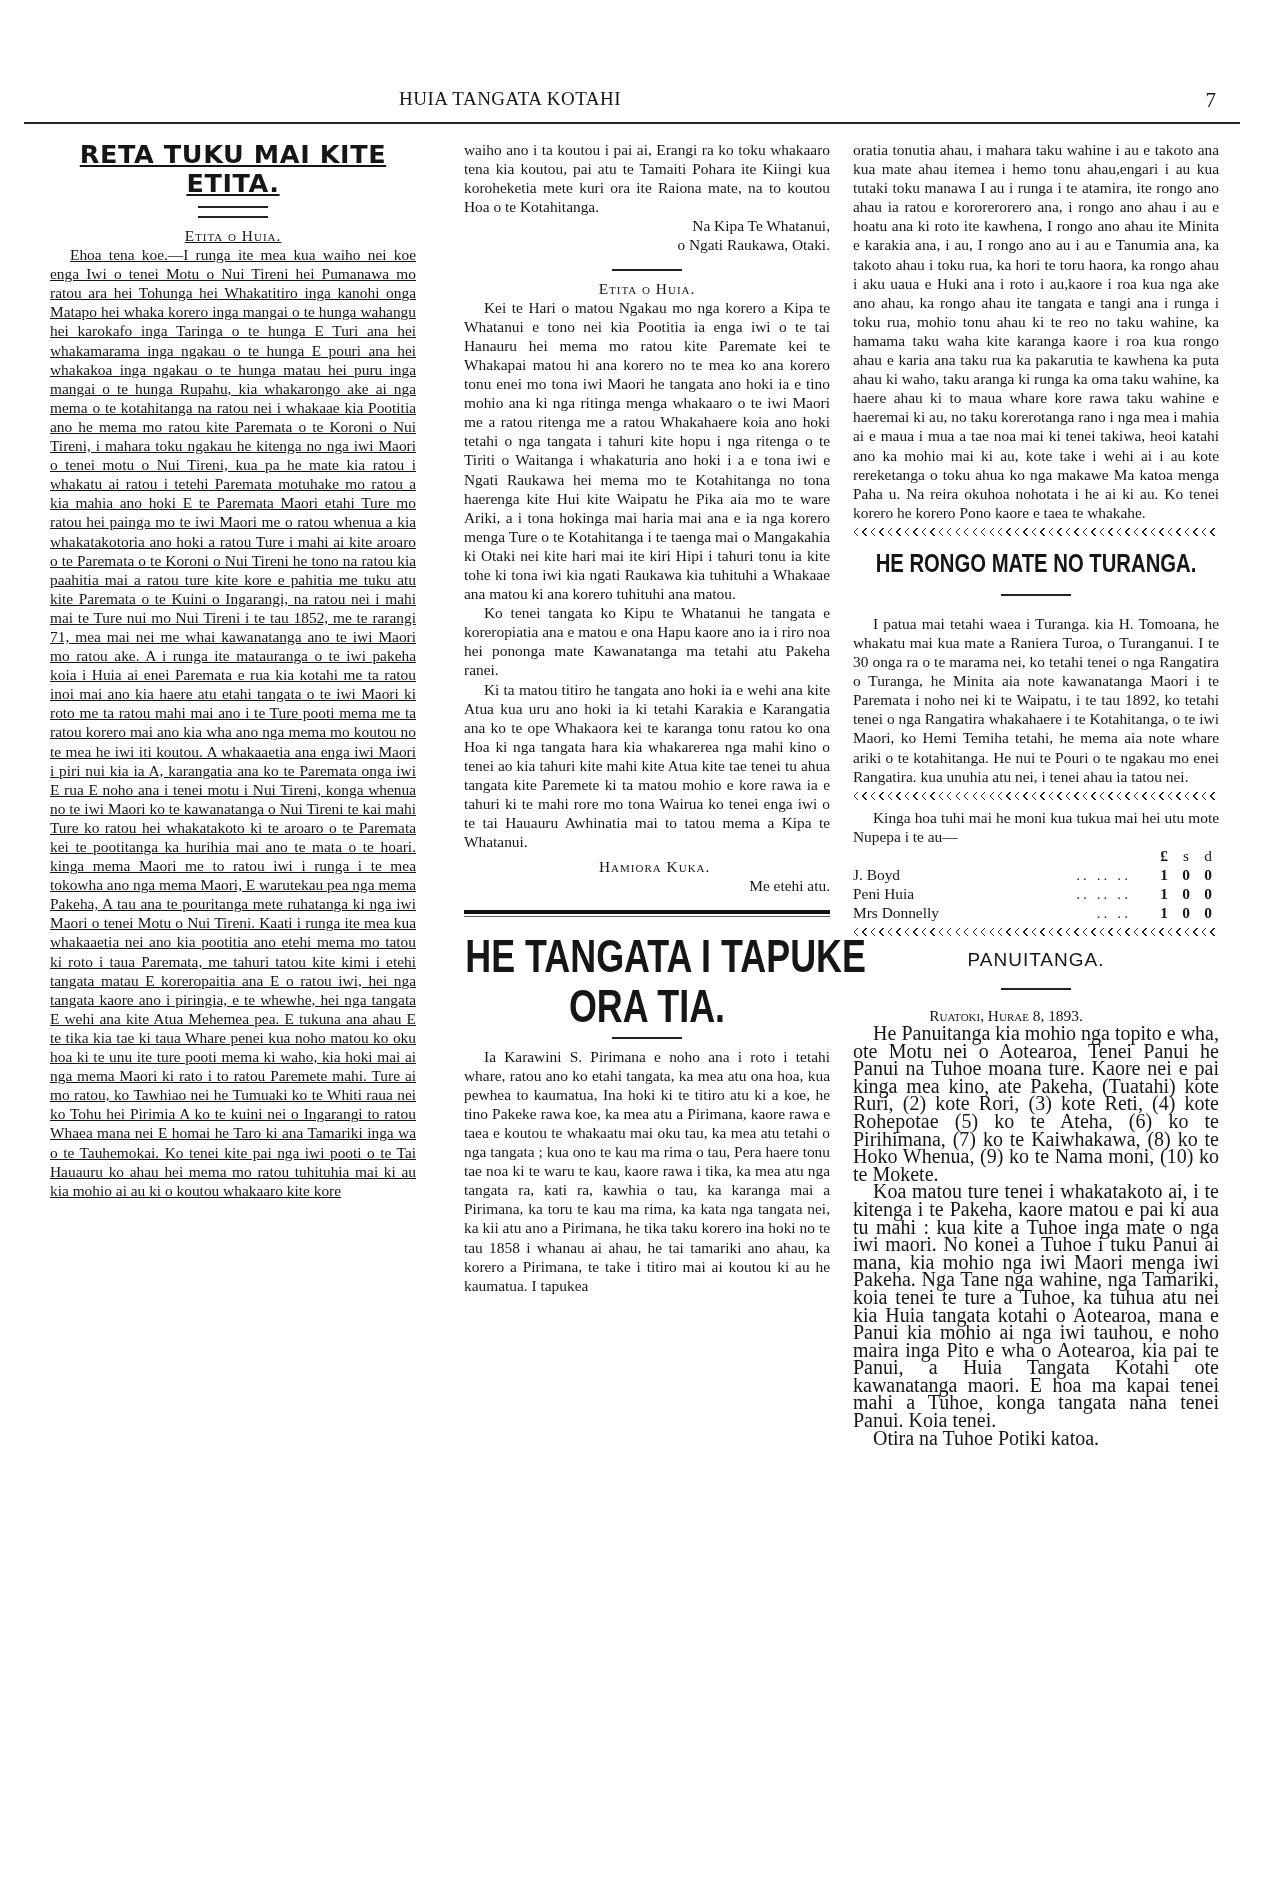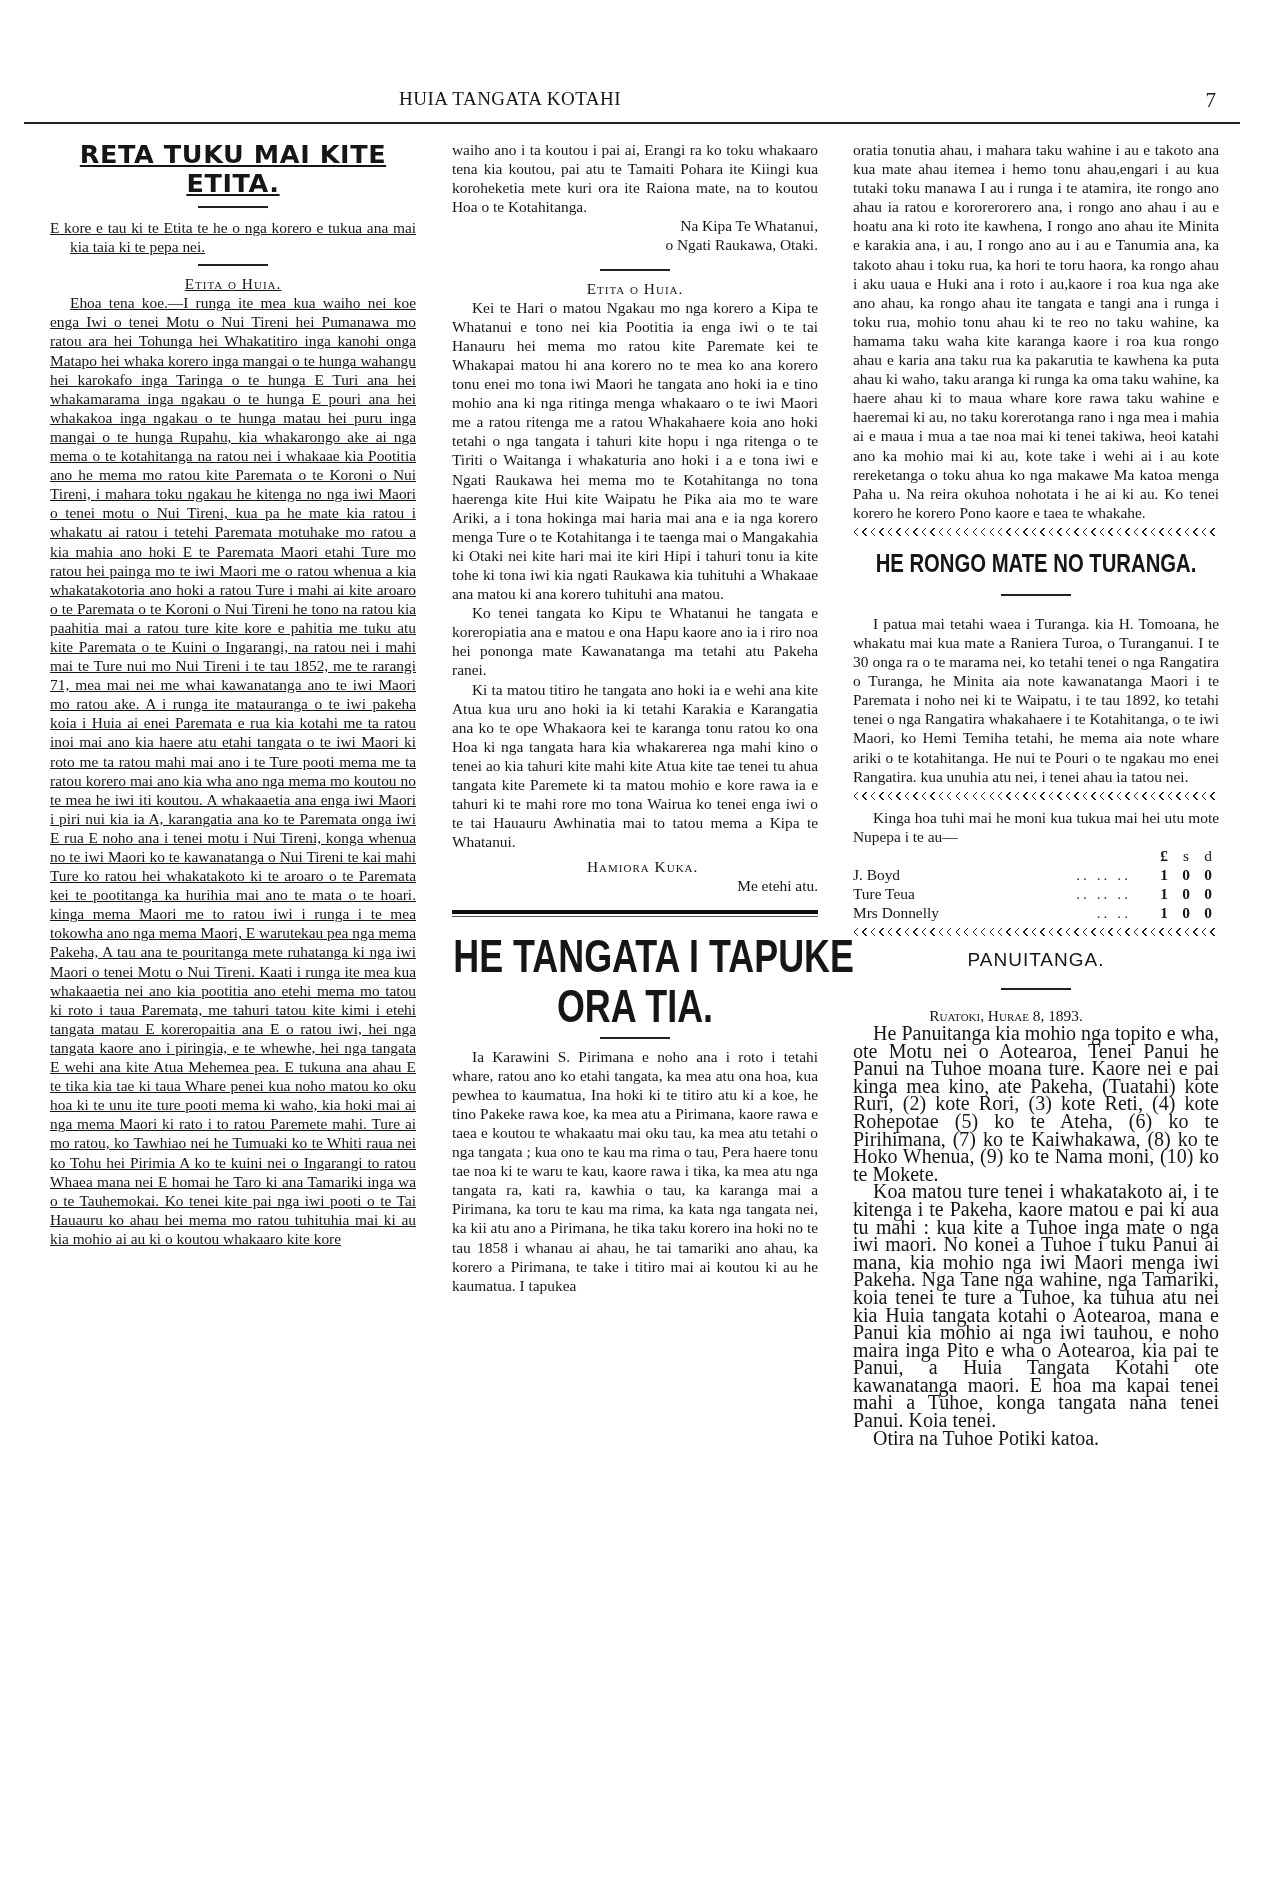--- a/index.html
+++ b/index.html
@@ -8,21 +8,21 @@
   .running-head { position: absolute; top: 88px; left: 0; width: 1280px; height: 30px; }
   .running-title { position: absolute; left: 0; width: 1020px; text-align: center; top: 0;
                    font-family: "Liberation Serif", serif; font-size: 19px; letter-spacing: 0.5px; }
   .page-num { position: absolute; right: 64px; top: 0; font-family: "Liberation Serif", serif; font-size: 21px; }
   .head-rule { position: absolute; top: 122px; left: 24px; width: 1216px; height: 0;
                border-top: 2px solid #222; }
   .col { position: absolute; top: 140px; width: 366px;
          font-family: "Liberation Serif", serif; font-size: 15.4px; line-height: 19.1px;
          text-align: justify; }
   .col1 { left: 50px; text-decoration: underline; }
-  .col2 { left: 452px; }
+  .col2 { left: 464px; }
   .col3 { left: 853px; }
   p { margin: 0; text-indent: 20px; }
   p.noindent { text-indent: 0; }
   .hanging { text-indent: -20px; padding-left: 20px; margin-top: 10px; }
   .headline-serif { font-family: "DejaVu Sans", sans-serif; font-weight: 900; font-size: 25.5px;
                     line-height: 29px; text-align: center; letter-spacing: 0.6px; }
   .headline-condensed { font-family: "Liberation Sans", sans-serif; font-weight: 700;
                         text-align: center; transform: scaleX(0.78); transform-origin: center; }
   .h-big { font-size: 46px; line-height: 50px; white-space: nowrap; margin-left: -50px; margin-right: -50px; }
   .h-mid { font-size: 26px; line-height: 34px; white-space: nowrap; margin-left: -50px; margin-right: -50px; }
@@ -51,21 +51,20 @@
 
 <div class="running-head">
   <div class="running-title">HUIA TANGATA KOTAHI</div>
   <div class="page-num">7</div>
 </div>
 <div class="head-rule"></div>
 
 <div class="col col1">
   <div class="headline-serif">RETA TUKU MAI KITE ETITA.</div>
   <div class="short-rule"></div>
-  <p class="hanging">E kore e tau ki te Etita te he o nga korero e tukua ana mai kia taia ki te pepa nei.</p>
   <div class="short-rule"></div>
   <p class="small-caps">Etita o Huia.</p>
   <p>Ehoa tena koe.—I runga ite mea kua waiho nei koe enga Iwi o tenei Motu o Nui Tireni hei Pumanawa mo ratou ara hei Tohunga hei Whakatitiro inga kanohi onga Matapo hei whaka korero inga mangai o te hunga wahangu hei karokafo inga Taringa o te hunga E Turi ana hei whakamarama inga ngakau o te hunga E pouri ana hei whakakoa inga ngakau o te hunga matau hei puru inga mangai o te hunga Rupahu, kia whakarongo ake ai nga mema o te kotahitanga na ratou nei i whakaae kia Pootitia ano he mema mo ratou kite Paremata o te Koroni o Nui Tireni, i mahara toku ngakau he kitenga no nga iwi Maori o tenei motu o Nui Tireni, kua pa he mate kia ratou i whakatu ai ratou i tetehi Paremata motuhake mo ratou a kia mahia ano hoki E te Paremata Maori etahi Ture mo ratou hei painga mo te iwi Maori me o ratou whenua a kia whakatakotoria ano hoki a ratou Ture i mahi ai kite aroaro o te Paremata o te Koroni o Nui Tireni he tono na ratou kia paahitia mai a ratou ture kite kore e pahitia me tuku atu kite Paremata o te Kuini o Ingarangi, na ratou nei i mahi mai te Ture nui mo Nui Tireni i te tau 1852, me te rarangi 71, mea mai nei me whai kawanatanga ano te iwi Maori mo ratou ake. A i runga ite matauranga o te iwi pakeha koia i Huia ai enei Paremata e rua kia kotahi me ta ratou inoi mai ano kia haere atu etahi tangata o te iwi Maori ki roto me ta ratou mahi mai ano i te Ture pooti mema me ta ratou korero mai ano kia wha ano nga mema mo koutou no te mea he iwi iti koutou. A whakaaetia ana enga iwi Maori i piri nui kia ia A, karangatia ana ko te Paremata onga iwi E rua E noho ana i tenei motu i Nui Tireni, konga whenua no te iwi Maori ko te kawanatanga o Nui Tireni te kai mahi Ture ko ratou hei whakatakoto ki te aroaro o te Paremata kei te pootitanga ka hurihia mai ano te mata o te hoari. kinga mema Maori me to ratou iwi i runga i te mea tokowha ano nga mema Maori, E warutekau pea nga mema Pakeha, A tau ana te pouritanga mete ruhatanga ki nga iwi Maori o tenei Motu o Nui Tireni. Kaati i runga ite mea kua whakaaetia nei ano kia pootitia ano etehi mema mo tatou ki roto i taua Paremata, me tahuri tatou kite kimi i etehi tangata matau E koreropaitia ana E o ratou iwi, hei nga tangata kaore ano i piringia, e te whewhe, hei nga tangata E wehi ana kite Atua Mehemea pea. E tukuna ana ahau E te tika kia tae ki taua Whare penei kua noho matou ko oku hoa ki te unu ite ture pooti mema ki waho, kia hoki mai ai nga mema Maori ki rato i to ratou Paremete mahi. Ture ai mo ratou, ko Tawhiao nei he Tumuaki ko te Whiti raua nei ko Tohu hei Pirimia A ko te kuini nei o Ingarangi to ratou Whaea mana nei E homai he Taro ki ana Tamariki inga wa o te Tauhemokai. Ko tenei kite pai nga iwi pooti o te Tai Hauauru ko ahau hei mema mo ratou tuhituhia mai ki au kia mohio ai au ki o koutou whakaaro kite kore</p>
 </div>
 
 <div class="col col2">
   <p class="noindent">waiho ano i ta koutou i pai ai, Erangi ra ko toku whakaaro tena kia koutou, pai atu te Tamaiti Pohara ite Kiingi kua koroheketia mete kuri ora ite Raiona mate, na to koutou Hoa o te Kotahitanga.</p>
   <p class="sig-indent" style="padding-left:70px;">Na Kipa Te Whatanui,</p>
   <p class="sig-indent" style="padding-left:128px;">o Ngati Raukawa, Otaki.</p>
   <div class="short-rule" style="margin-top:14px;"></div>
@@ -100,21 +99,21 @@
       <td class="amt" style="font-weight:400;">d</td>
     </tr>
     <tr>
       <td>J. Boyd</td>
       <td class="dots">.. .. ..</td>
       <td class="amt">1</td>
       <td class="amt">0</td>
       <td class="amt">0</td>
     </tr>
     <tr>
-      <td>Ture Teua</td>
+      <td>Peni Huia</td>
       <td class="dots">.. .. ..</td>
       <td class="amt">1</td>
       <td class="amt">0</td>
       <td class="amt">0</td>
     </tr>
     <tr>
       <td>Mrs Donnelly</td>
       <td class="dots">.. ..</td>
       <td class="amt">1</td>
       <td class="amt">0</td>

